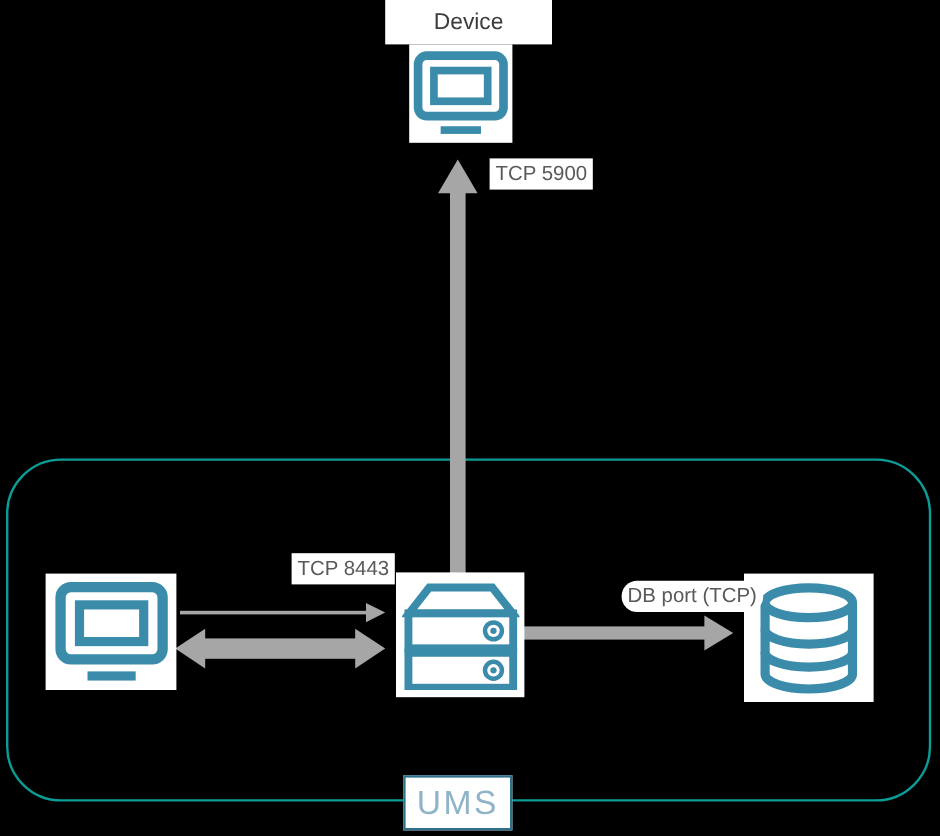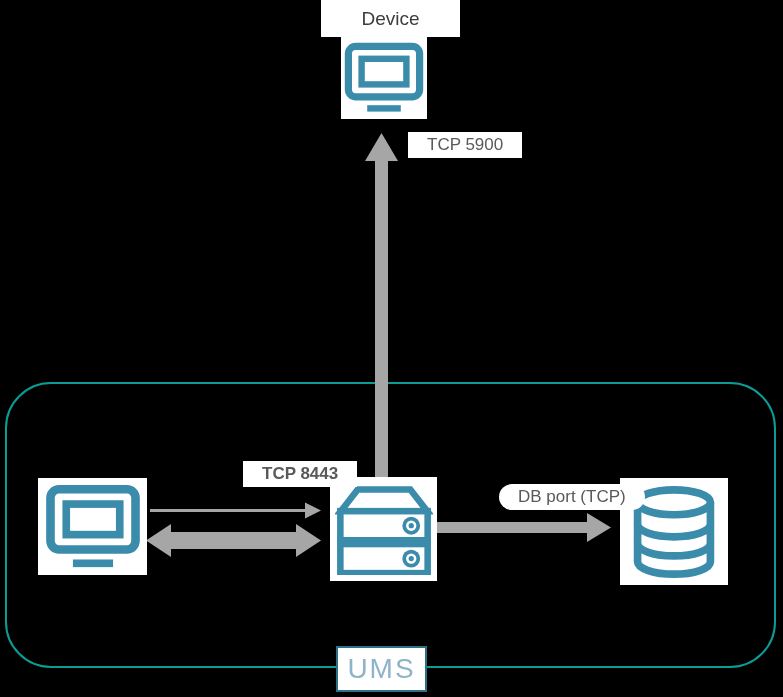--- a/index.html
+++ b/index.html
@@ -55,27 +55,27 @@
   .browser-icon-box{ left: 38px;  top: 478px; width: 109px; height: 97px; }
   .server-icon-box { left: 330px; top: 477px; width: 107px; height: 104px; }
   .db-icon-box     { left: 620px; top: 478px; width: 108px; height: 107px; }
 
   
   .port-label {
     background: var(--label-bg);
     color: var(--label-text);
     font-size: 17px;
     line-height: 20px;
-    padding: 3px 19px;
+    padding: 3px 5px;
     z-index: 4;
     white-space: nowrap;
   }
   .lbl-tcp5900 { left: 408px; top: 132px; }
-  .lbl-tcp8443 { left: 243px; top: 461px; font-weight: bold; }
-  .lbl-dbport  { left: 499px; top: 484px; border-radius: 13px; }
+  .lbl-tcp8443 { left: 243px; top: 461px; }
+  .lbl-dbport  { left: 518px; top: 484px; border-radius: 13px; }
 
   
   .ums-badge {
     left: 336px; top: 646px; width: 91px; height: 46px;
     background: var(--label-bg);
     border: 2px solid var(--ums-box-border);
     z-index: 3;
     display: flex; align-items: center; justify-content: center;
     font-size: 28px; font-weight: 300;
     letter-spacing: 2px;

